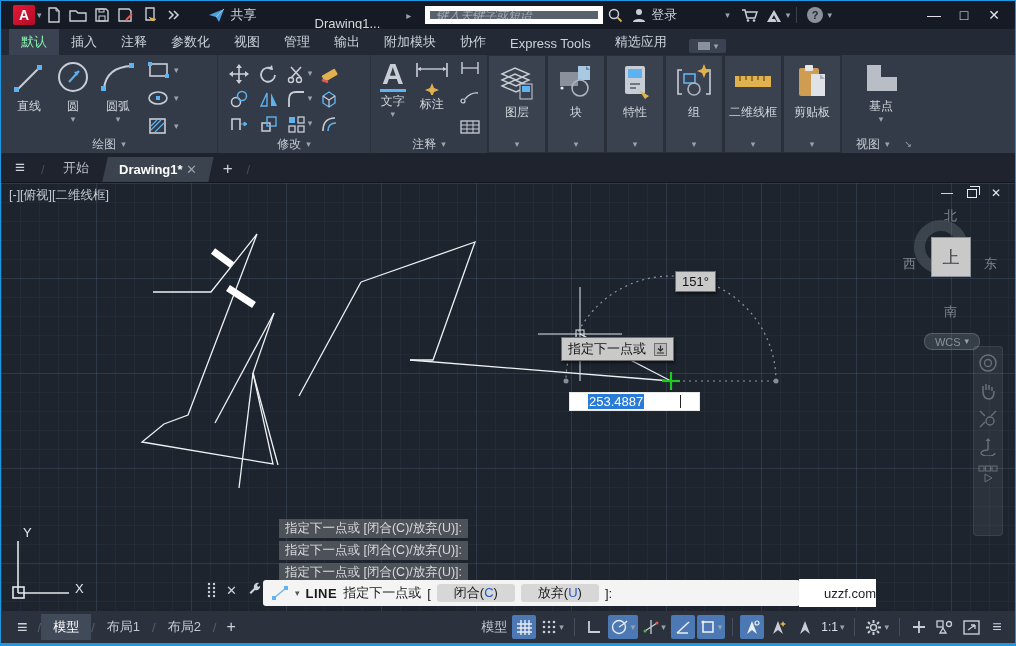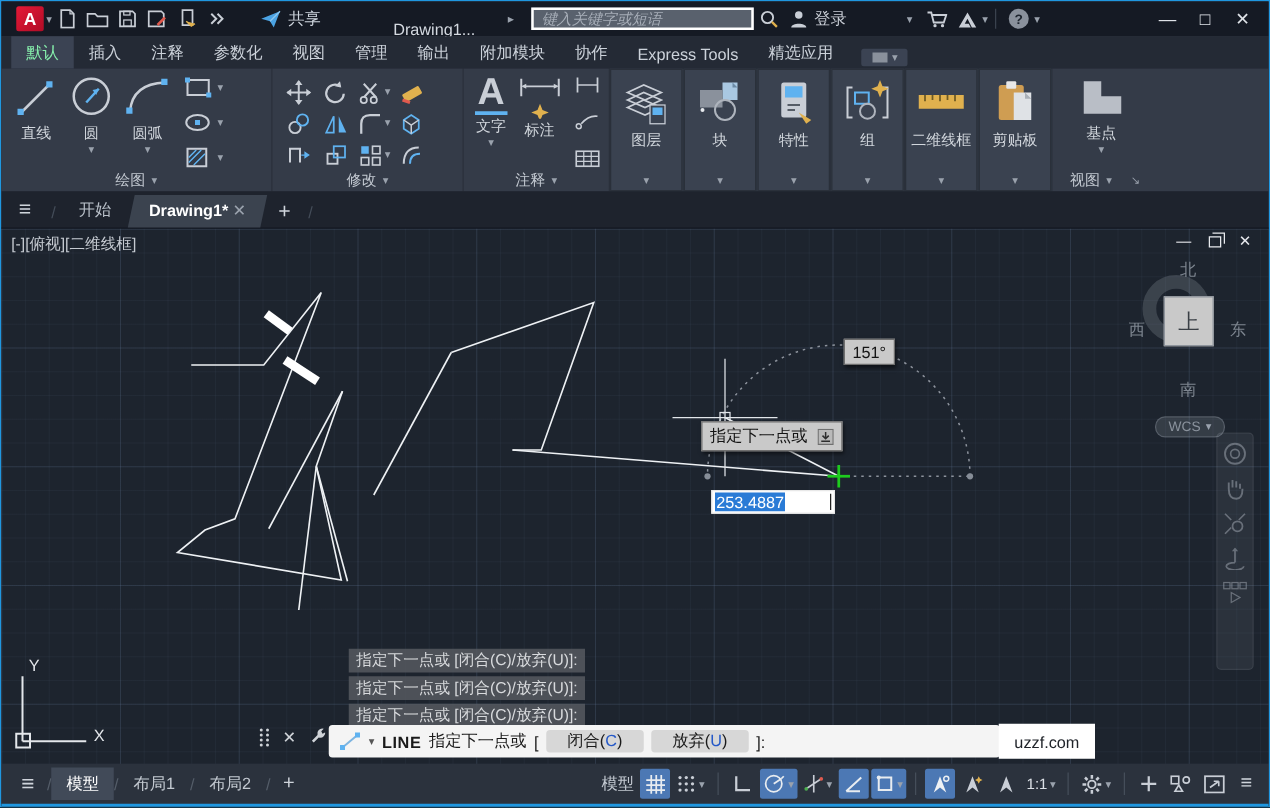--- a/index.html
+++ b/index.html
@@ -6,21 +6,21 @@
   *{box-sizing:border-box;font-family:"Liberation Sans","DejaVu Sans",sans-serif;}
   #app{width:1016px;height:646px;border:1px solid #1f97e0;display:flex;flex-direction:column;background:#333a47;overflow:hidden;position:relative;}
   .car{color:#9aa2ad;font-size:9px;line-height:1;}
   
   .titlebar{height:28px;background:#151a24;display:flex;align-items:center;color:#c9ced6;font-size:13px;flex:0 0 28px;padding:0 6px;}
   .applogo{width:22px;height:20px;background:linear-gradient(135deg,#e51937,#b00c26);color:#fff;font-weight:bold;font-size:14px;display:flex;align-items:center;justify-content:center;border-radius:2px;margin:0 2px 0 6px;}
   .qbtn{width:24px;height:22px;display:flex;align-items:center;justify-content:center;cursor:pointer;}
   .share{color:#cfd6de;display:flex;align-items:center;gap:5px;margin-left:22px;}
   .doctitle{margin-left:58px;color:#d4d9e0;margin-top:17px;}
   .flyout{margin-left:26px;color:#9aa2ad;font-size:10px;}
-  .searchbox{margin-left:14px;width:178px;height:18px;background:#59616d;border:2px solid #ffffff;color:#bef264;font-size:12px;font-style:italic;padding:0 6px;}
+  .searchbox{margin-left:14px;width:178px;height:18px;background:#59616d;border:5px solid #ffffff;color:#bef264;font-size:12px;font-style:italic;padding:0 6px;}
   .searchbox::placeholder{color:#a7aeb8;font-style:italic;}
   .winbtn{width:30px;height:24px;display:flex;align-items:center;justify-content:center;color:#dfe3e8;font-size:14px;}
   .tsep{width:1px;height:16px;background:#3a424e;margin:0 6px;}
   
   .ribtabs{height:26px;background:#242a35;display:flex;align-items:flex-end;color:#ccd2da;font-size:13px;flex:0 0 26px;padding-left:8px;}
   .rtab{padding:4px 12px;cursor:pointer;}
   .rtab.active{background:#3b4353;color:#86efac;}
   .ribmin{margin-left:10px;display:flex;align-items:center;gap:3px;background:#3b4353;padding:2px 8px;margin-bottom:2px;border-radius:2px;}
   
   .ribbon{height:98px;background:#2a303b;display:flex;flex:0 0 98px;gap:1px;}
@@ -65,32 +65,32 @@
   .vn{position:absolute;left:38px;top:-4px;} .vs{position:absolute;left:38px;top:92px;}
   .vw{position:absolute;left:-3px;top:44px;} .ve{position:absolute;left:78px;top:44px;}
   .wcs{position:absolute;left:18px;top:122px;width:56px;height:17px;background:rgba(140,148,158,.22);border:1px solid rgba(150,158,168,.35);border-radius:8px;color:#8a929c;font-size:11px;display:flex;align-items:center;justify-content:center;gap:4px;}
   
   .navbar{position:absolute;left:972px;top:163px;width:30px;height:190px;background:rgba(170,176,185,.10);border:1px solid rgba(170,176,185,.12);border-radius:4px;display:flex;flex-direction:column;align-items:center;padding-top:6px;gap:9px;}
   .navbar svg{opacity:.55;}
   
   .ucs-x,.ucs-y{position:absolute;color:#e4e7eb;font-size:13px;}
   
   .dtip{position:absolute;background:#c9c9c9;border:1px solid #6f6f6f;color:#141414;font-size:13px;display:flex;align-items:center;padding:2px 6px;gap:8px;box-shadow:1px 2px 3px rgba(0,0,0,.5);}
-  .dval{position:absolute;background:#fff;border:1px solid #e8e8e8;font-size:13px;display:flex;align-items:center;padding:1px 2px;gap:35px;}
+  .dval{position:absolute;background:#fff;border:1px solid #e8e8e8;font-size:13px;display:flex;align-items:center;padding:1px 18px;gap:35px;}
   .dval .sel{background:#2a7bd6;color:#fff;padding:0 1px;}
   .dval .caretline{width:1px;height:13px;background:#222;margin-left:1px;}
   
   .chist{position:absolute;left:278px;color:#d8dadd;font-size:12.5px;}
   .chline{background:rgba(88,92,97,.82);padding:1px 6px;margin-bottom:3px;width:fit-content;}
   .cmdbar{position:absolute;left:262px;top:397px;width:537px;height:26px;background:#f4f4f4;border-radius:3px;display:flex;align-items:center;font-size:13px;color:#1a1a1a;padding:0 8px;gap:6px;}
   .cmdname{font-weight:bold;letter-spacing:.5px;}
   .pill{background:#d7d7d7;border-radius:3px;padding:0 17px;}
   .pillkey{color:#2458c8;}
   .cmdctrl{position:absolute;left:205px;top:399px;display:flex;align-items:center;gap:10px;color:#cfd3d8;}
-  .uzzf{position:absolute;left:798px;top:396px;width:77px;height:28px;background:#fff;color:#20242a;font-size:13px;display:flex;align-items:center;justify-content:center;}
+  .uzzf{position:absolute;left:798px;top:396px;width:77px;height:28px;background:#fff;color:#20242a;font-size:13px;display:flex;align-items:center;justify-content:flex-end;}
   
   .statusbar{height:34px;flex:0 0 34px;background:#2b323d;border-bottom:2px solid #1f97e0;display:flex;align-items:center;color:#c3c9d1;font-size:13px;padding:0 6px;}
   .sbburger{font-size:18px;color:#cfd4db;padding:0 10px;}
   .stab{padding:4px 12px;cursor:pointer;}
   .stab.active{background:#414a58;color:#fff;}
   .sslash{color:#555e6a;}
   .splus{font-size:16px;padding:0 10px;color:#cfd4db;}
   .sgroup{margin-left:auto;display:flex;align-items:center;gap:2px;}
   .sbtn{height:24px;min-width:24px;display:flex;align-items:center;justify-content:center;border-radius:2px;gap:2px;padding:0 3px;cursor:pointer;}
   .sbtn.on{background:#4c78b4;}

